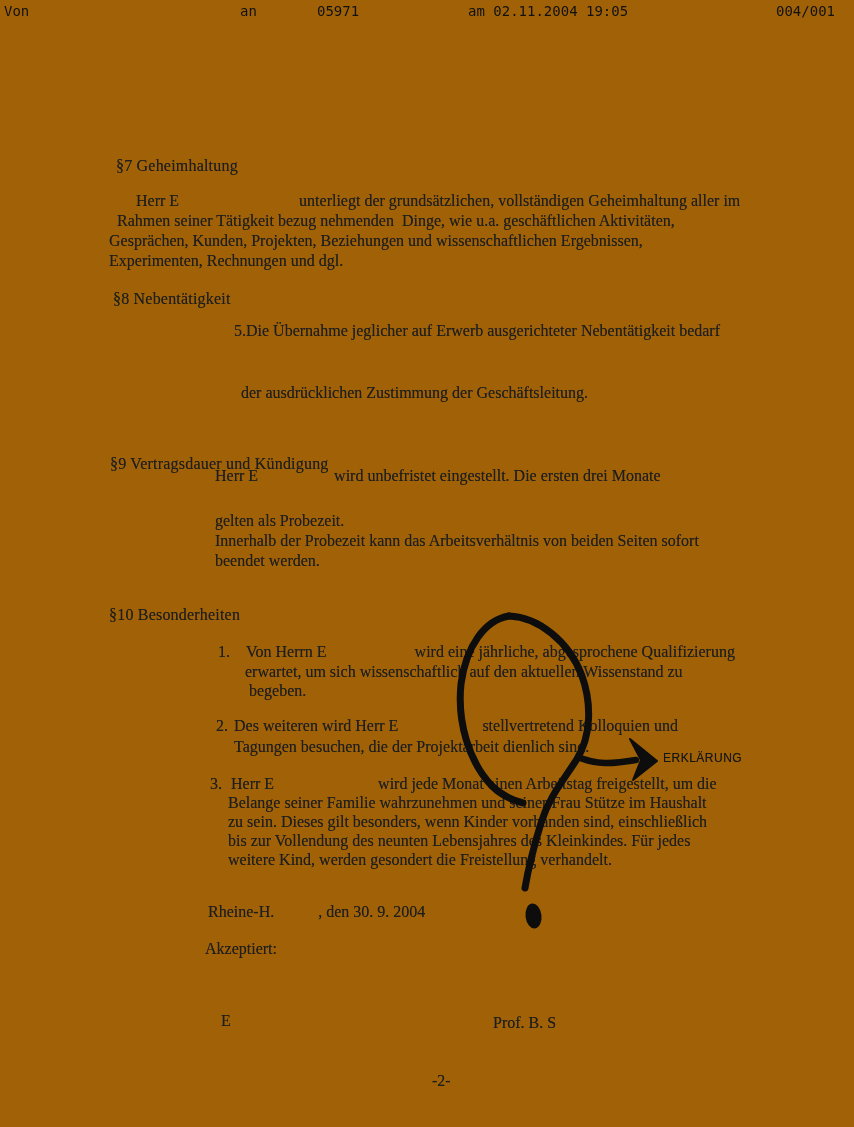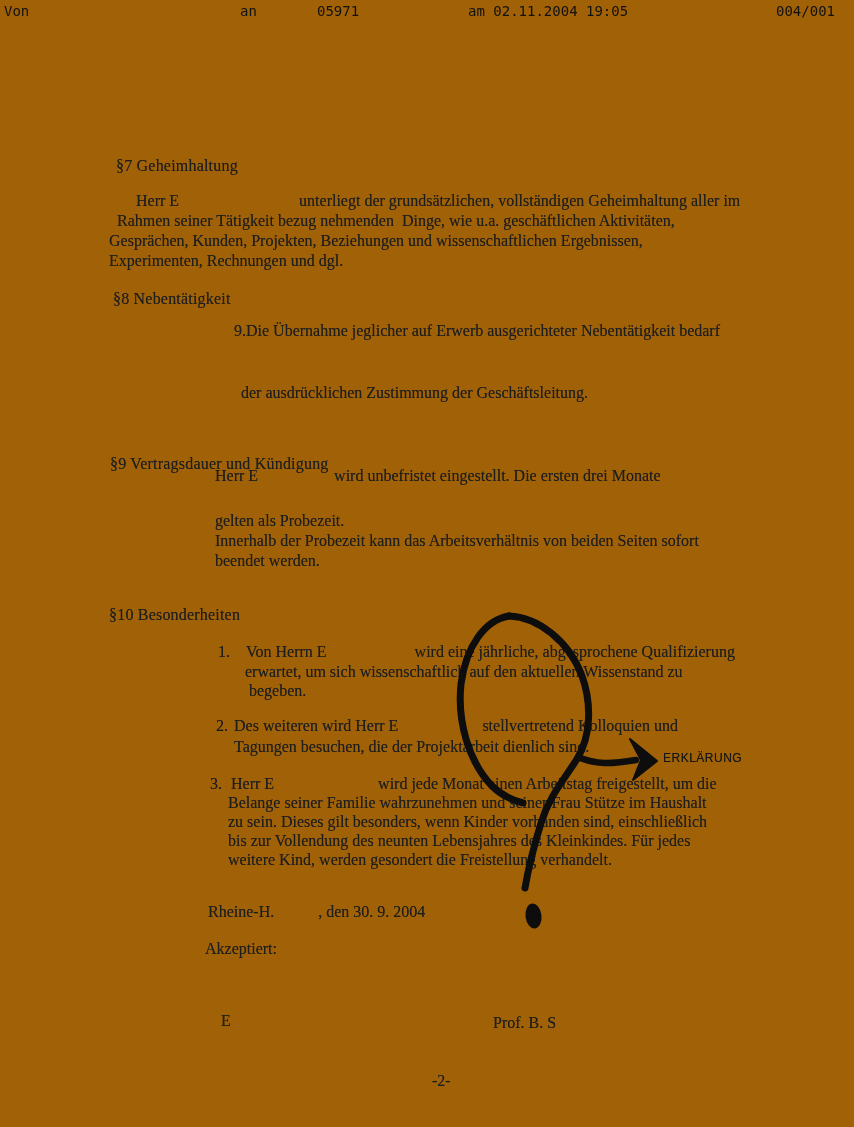--- a/index.html
+++ b/index.html
@@ -52,21 +52,21 @@
   <div class="faxline" style="left:468px;top:3px;">am 02.11.2004 19:05</div>
   <div class="faxline" style="left:776px;top:3px;">004/001</div>
 
   <div class="tline heading" style="left:116px;top:156px;">§7 Geheimhaltung</div>
   <div class="tline" style="left:109px;top:191px;margin-left:27px;">Herr E                              unterliegt der grundsätzlichen, vollständigen Geheimhaltung aller im</div>
   <div class="tline" style="left:109px;top:211px;margin-left:8px;">Rahmen seiner Tätigkeit bezug nehmenden  Dinge, wie u.a. geschäftlichen Aktivitäten,</div>
   <div class="tline" style="left:109px;top:231px;">Gesprächen, Kunden, Projekten, Beziehungen und wissenschaftlichen Ergebnissen,</div>
   <div class="tline" style="left:109px;top:251px;">Experimenten, Rechnungen und dgl.</div>
 
   <div class="tline heading" style="left:113px;top:289px;">§8 Nebentätigkeit</div>
-  <div class="tline" style="left:234px;top:321px;">9.Die Übernahme jeglicher auf Erwerb ausgerichteter Nebentätigkeit bedarf</div>
+  <div class="tline" style="left:234px;top:321px;">5.Die Übernahme jeglicher auf Erwerb ausgerichteter Nebentätigkeit bedarf</div>
   <div class="tline" style="left:241px;top:343px;margin-top:40px;">der ausdrücklichen Zustimmung der Geschäftsleitung.</div>
 
   <div class="tline heading" style="left:110px;top:454px;">§9 Vertragsdauer und Kündigung</div>
   <div class="tline" style="left:215px;top:466px;">Herr E                   wird unbefristet eingestellt. Die ersten drei Monate</div>
   <div class="tline" style="left:215px;top:511px;">gelten als Probezeit.</div>
   <div class="tline" style="left:215px;top:531px;">Innerhalb der Probezeit kann das Arbeitsverhältnis von beiden Seiten sofort</div>
   <div class="tline" style="left:215px;top:551px;">beendet werden.</div>
 
   <div class="tline heading" style="left:109px;top:605px;">§10 Besonderheiten</div>
 

